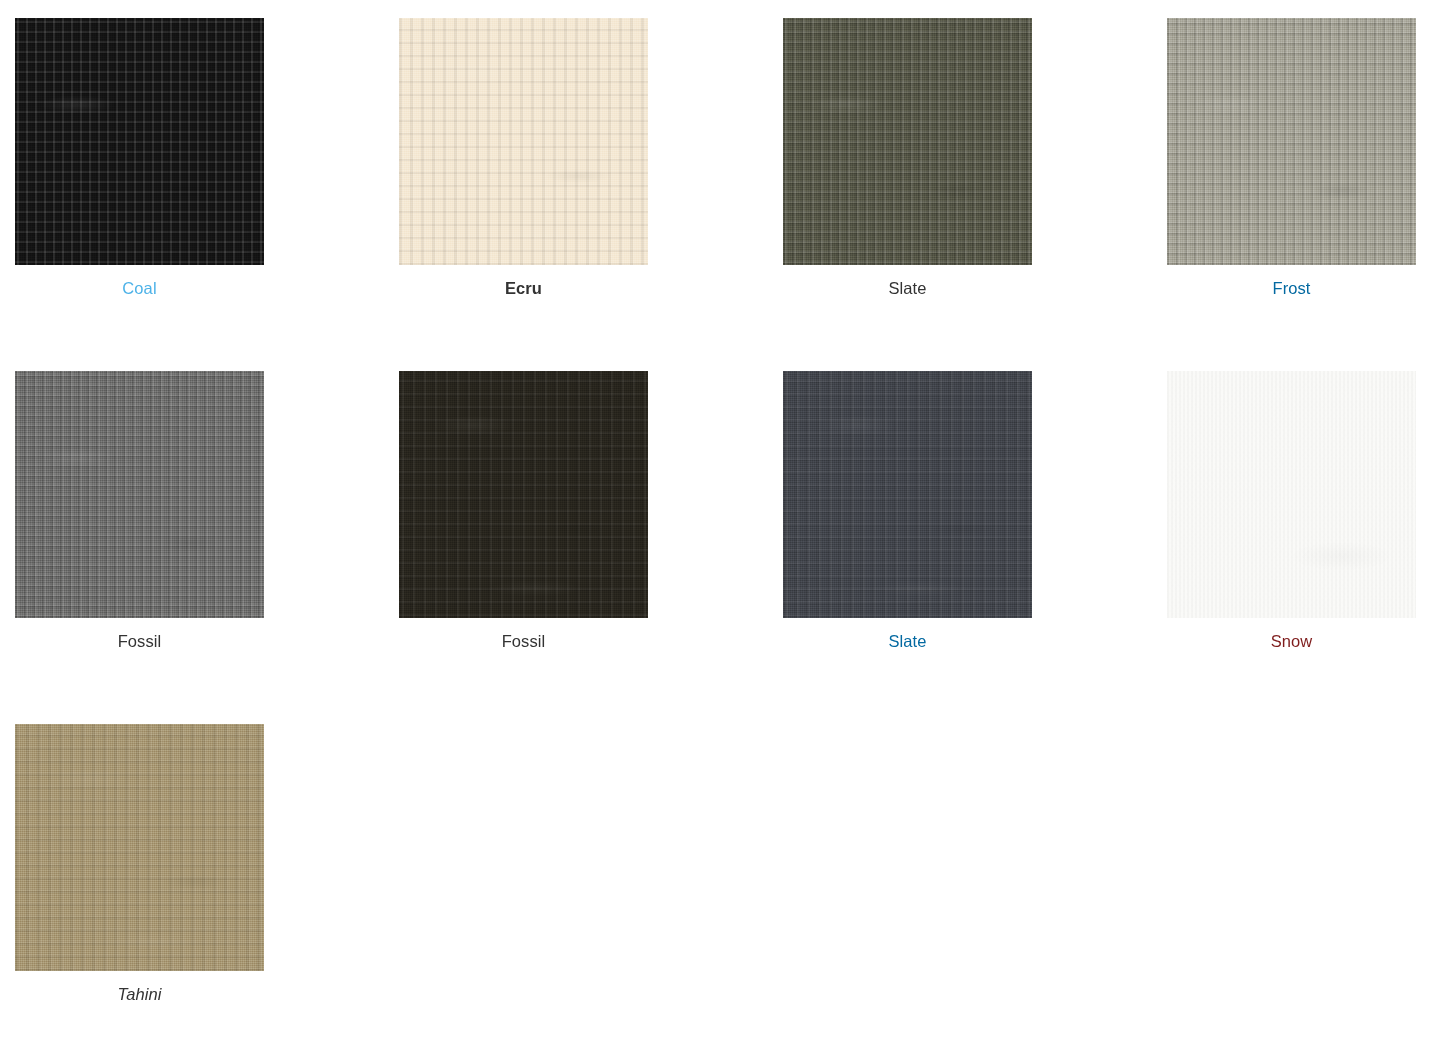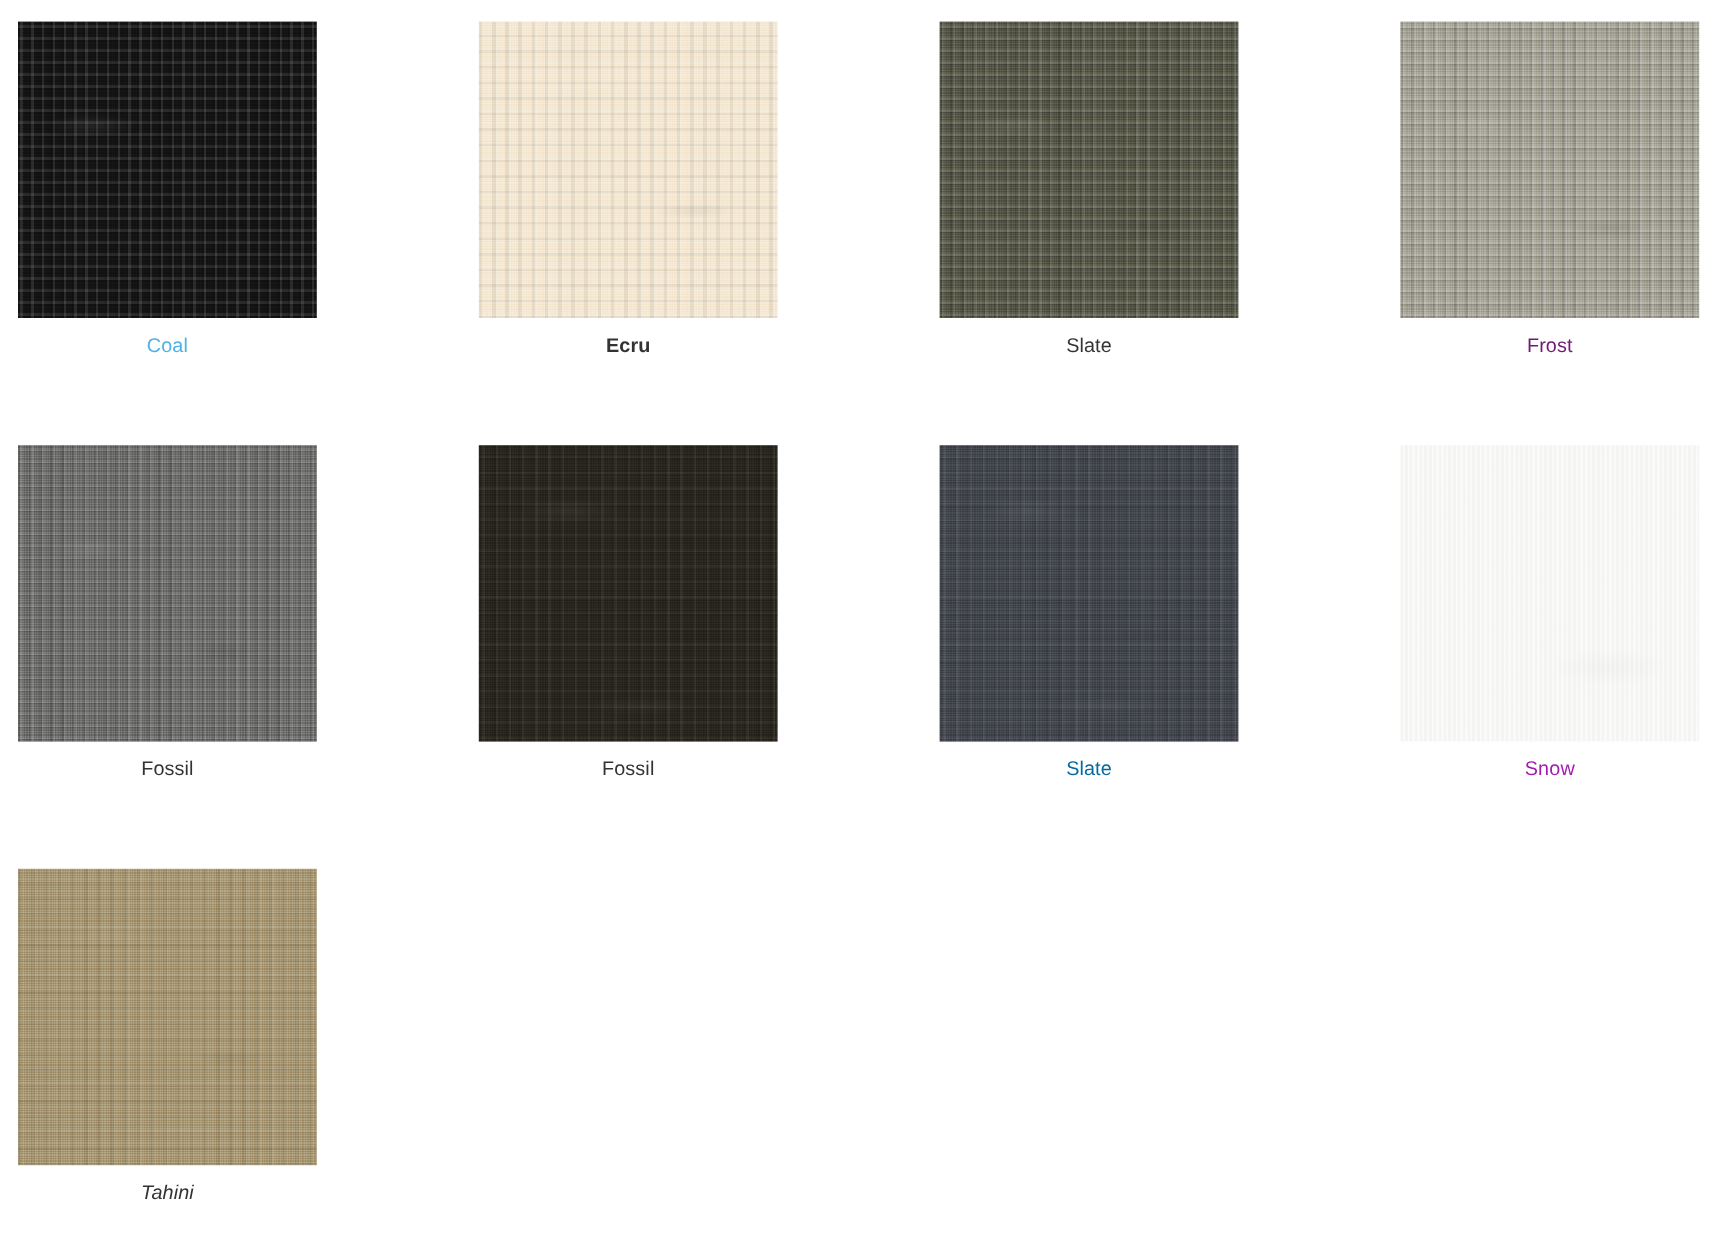--- a/index.html
+++ b/index.html
@@ -155,21 +155,21 @@
         <div class="weave"></div>
         <div class="slub"></div>
       </div>
       <div class="swatch-label" style="color: rgb(51, 51, 51);">Slate</div>
     </div>
     <div class="swatch-cell">
       <div class="swatch-tile coarse" style="background-color: rgb(166, 164, 151);">
         <div class="weave"></div>
         <div class="slub"></div>
       </div>
-      <div class="swatch-label" style="color: #701a75;">Frost</div>
+      <div class="swatch-label" style="color: #0369a1;">Frost</div>
     </div>
     <div class="swatch-cell">
       <div class="swatch-tile coarse" style="background-color: rgb(110, 110, 109);">
         <div class="weave"></div>
         <div class="slub"></div>
       </div>
       <div class="swatch-label" style="color: rgb(51, 51, 51);">Fossil</div>
     </div>
     <div class="swatch-cell">
       <div class="swatch-tile" style="background-color: rgb(40, 37, 29);">
@@ -183,21 +183,21 @@
         <div class="weave"></div>
         <div class="slub"></div>
       </div>
       <div class="swatch-label" style="color: #0369a1;">Slate</div>
     </div>
     <div class="swatch-cell">
       <div class="swatch-tile smooth" style="background-color: rgb(250, 250, 248);">
         <div class="weave"></div>
         <div class="slub"></div>
       </div>
-      <div class="swatch-label" style="color: #a21caf;">Snow</div>
+      <div class="swatch-label" style="color: #7f1d1d;">Snow</div>
     </div>
     <div class="swatch-cell">
       <div class="swatch-tile" style="background-color: rgb(168, 152, 116);">
         <div class="weave"></div>
         <div class="slub"></div>
       </div>
       <div class="swatch-label" style="color: rgb(51, 51, 51); font-style: italic;">Tahini</div>
     </div>
   </div>
 

